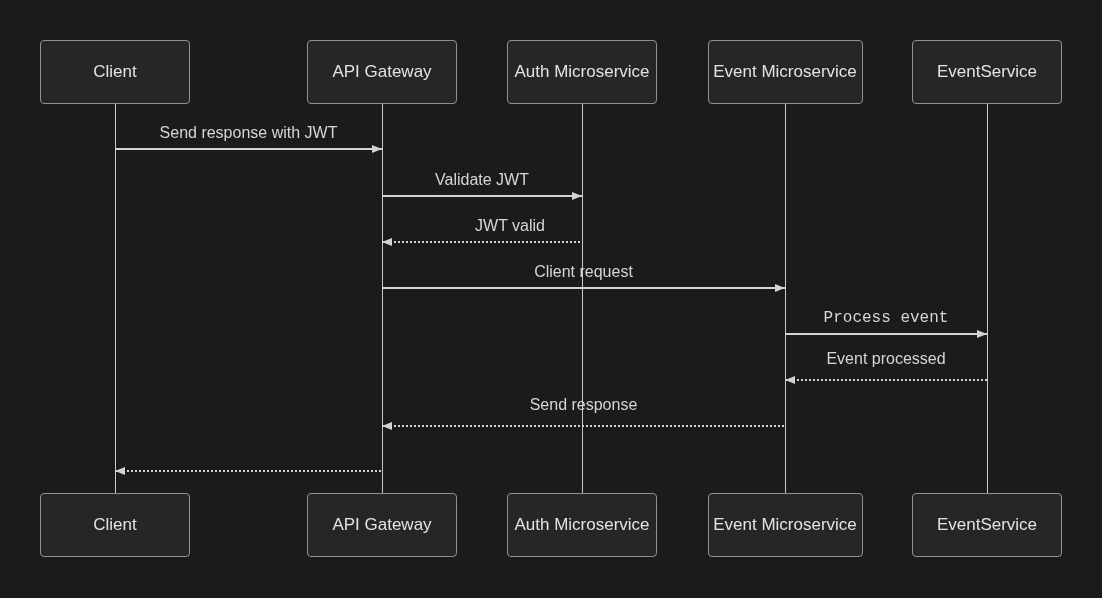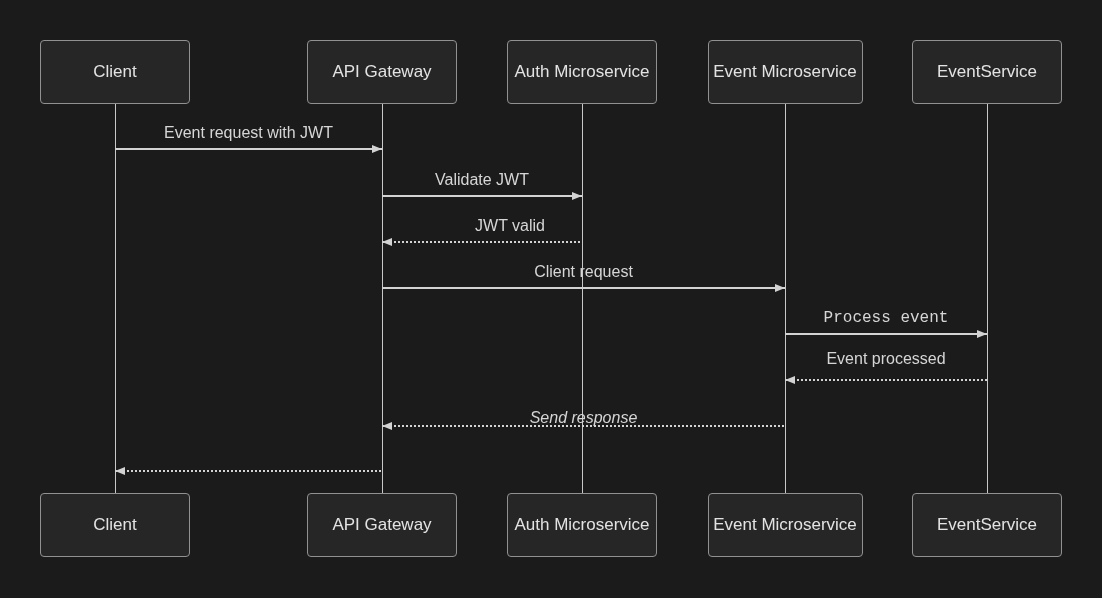--- a/index.html
+++ b/index.html
@@ -107,34 +107,34 @@
       <span class="actor-label">Event Microservice</span>
     </div>
     <div class="actor-box" style="left: 912px; top: 40px; width: 150px; height: 64px;">
       <span class="actor-label">EventService</span>
     </div>
     <div class="actor-box" style="left: 912px; top: 493px; width: 150px; height: 64px;">
       <span class="actor-label">EventService</span>
     </div>
     <div class="msg-line" style="left: 115px; top: 148px; width: 267px;"></div>
     <div class="arrow-right" style="top: 145px; left: 372px;"></div>
-    <div class="msg-label" style="left: 248.5px; top: 124px;">Event request with JWT</div>
+    <div class="msg-label" style="left: 248.5px; top: 124px;">Send response with JWT</div>
     <div class="msg-line" style="left: 382px; top: 195px; width: 200px;"></div>
     <div class="arrow-right" style="top: 192px; left: 572px;"></div>
     <div class="msg-label" style="left: 482px; top: 171px;">Validate JWT</div>
     <div class="msg-line dotted" style="left: 382px; top: 241px; width: 200px;"></div>
     <div class="arrow-left" style="top: 238px; left: 382px;"></div>
     <div class="msg-label" style="left: 482px; top: 217px; margin-left: 28px;">JWT valid</div>
     <div class="msg-line" style="left: 382px; top: 287px; width: 403px;"></div>
     <div class="arrow-right" style="top: 284px; left: 775px;"></div>
     <div class="msg-label" style="left: 583.5px; top: 263px;">Client request</div>
     <div class="msg-line" style="left: 785px; top: 333px; width: 202px;"></div>
     <div class="arrow-right" style="top: 330px; left: 977px;"></div>
     <div class="msg-label" style="left: 886px; top: 309px; font-family: Liberation Mono, monospace;">Process event</div>
     <div class="msg-line dotted" style="left: 785px; top: 379px; width: 202px;"></div>
     <div class="arrow-left" style="top: 376px; left: 785px;"></div>
     <div class="msg-label" style="left: 886px; top: 350px;">Event processed</div>
     <div class="msg-line dotted" style="left: 382px; top: 425px; width: 403px;"></div>
     <div class="arrow-left" style="top: 422px; left: 382px;"></div>
-    <div class="msg-label" style="left: 583.5px; top: 409px; font-style: italic;">Send response</div>
+    <div class="msg-label" style="left: 583.5px; top: 396px;">Send response</div>
     <div class="msg-line dotted" style="left: 115px; top: 470px; width: 267px;"></div>
     <div class="arrow-left" style="top: 467px; left: 115px;"></div>
   </div>
 
 </body></html>

